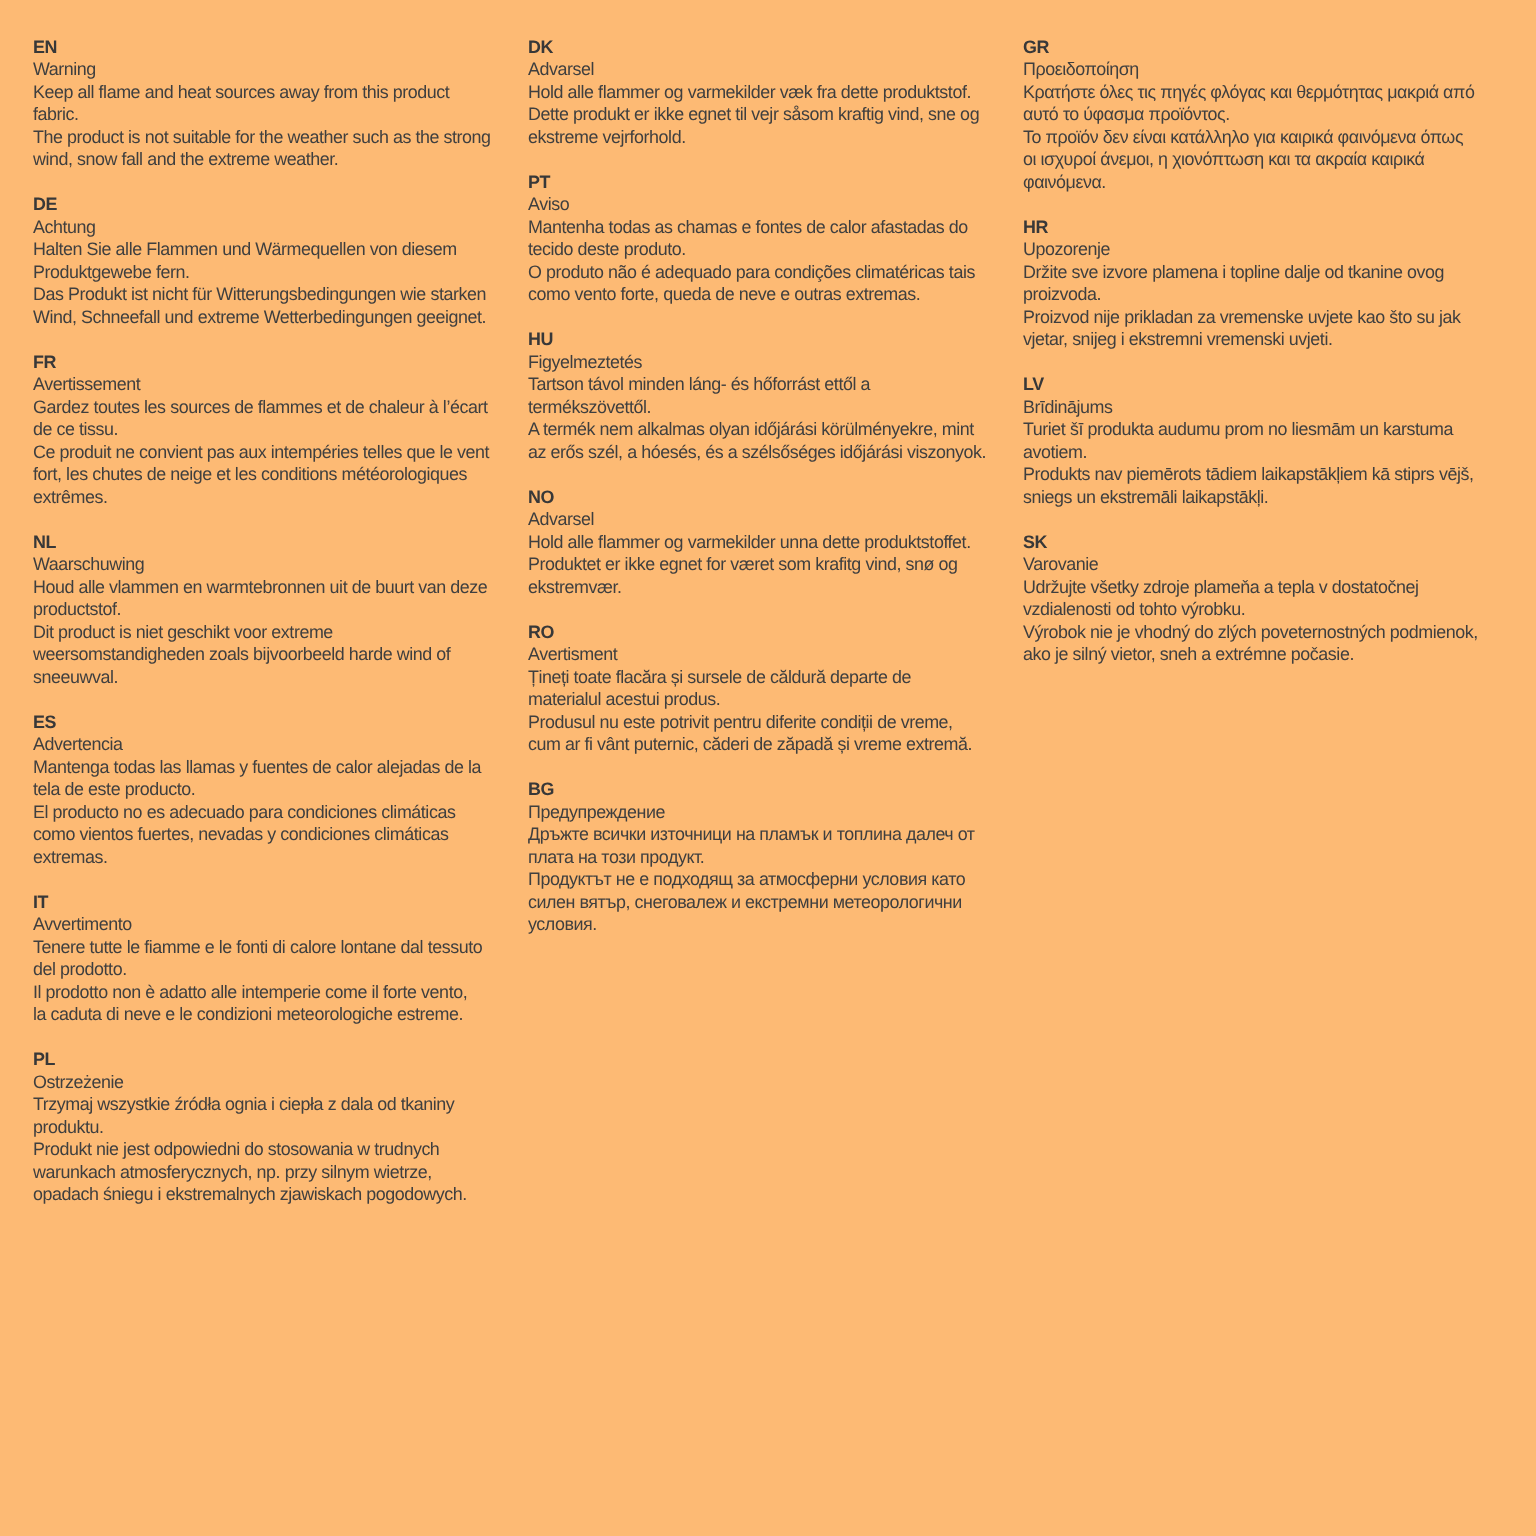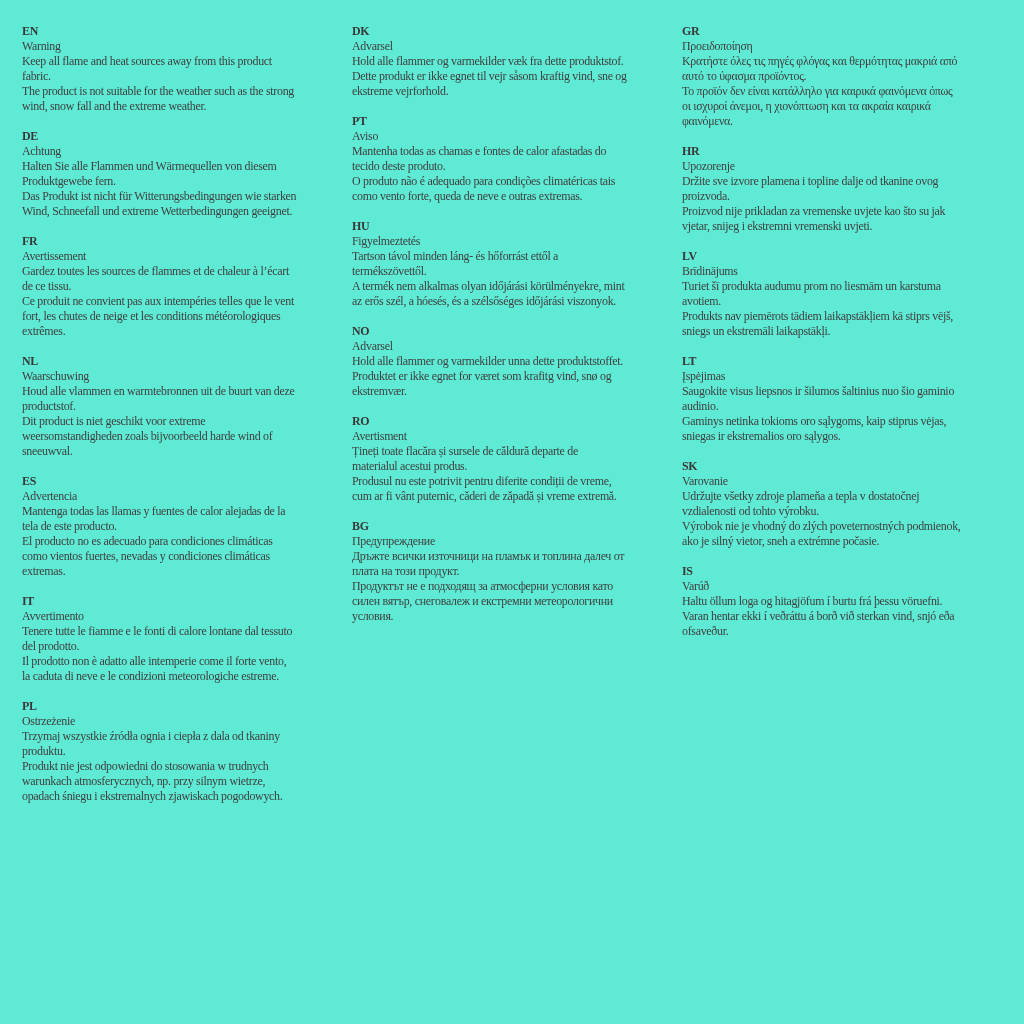--- a/index.html
+++ b/index.html
@@ -10,22 +10,21 @@
     height: 1024px;
     overflow: hidden;
     font-family: "Liberation Sans", "DejaVu Sans", sans-serif;
   }
   .sheet {
     box-sizing: border-box;
     width: 1024px;
     height: 1024px;
     padding: 24px 0 0 22px;
     display: flex;
-    background: #5eead4;
-    font-family: Liberation Serif, serif;
+    background: #fdba74;
   }
   .col {
     flex: 0 0 330px;
     width: 330px;
   }
   .block {
     margin-bottom: 15px;
   }
   .code, .line {
     font-size: 12px;
@@ -174,36 +173,21 @@
       </div>
       <div class="block">
         <div class="code" style="color: rgb(56, 56, 56); transform: scaleX(0.993939); transform-origin: left top;">LV</div>
         <div class="line" style="color: rgb(63, 63, 63); transform: scaleX(0.993939); transform-origin: left top;">Brīdinājums</div>
         <div class="line" style="color: rgb(63, 63, 63); transform: scaleX(0.993939); transform-origin: left top;">Turiet šī produkta audumu prom no liesmām un karstuma</div>
         <div class="line" style="color: rgb(63, 63, 63); transform: scaleX(0.993939); transform-origin: left top;">avotiem.</div>
         <div class="line" style="color: rgb(63, 63, 63); transform: scaleX(0.993939); transform-origin: left top;">Produkts nav piemērots tādiem laikapstākļiem kā stiprs vējš,</div>
         <div class="line" style="color: rgb(63, 63, 63); transform: scaleX(0.993939); transform-origin: left top;">sniegs un ekstremāli laikapstākļi.</div>
       </div>
       <div class="block">
-        <div class="code" style="color: rgb(56, 56, 56); transform: scaleX(0.993939); transform-origin: left top;">LT</div>
-        <div class="line" style="color: rgb(63, 63, 63); transform: scaleX(0.993939); transform-origin: left top;">Įspėjimas</div>
-        <div class="line" style="color: rgb(63, 63, 63); transform: scaleX(0.993939); transform-origin: left top;">Saugokite visus liepsnos ir šilumos šaltinius nuo šio gaminio</div>
-        <div class="line" style="color: rgb(63, 63, 63); transform: scaleX(0.993939); transform-origin: left top;">audinio.</div>
-        <div class="line" style="color: rgb(63, 63, 63); transform: scaleX(0.993939); transform-origin: left top;">Gaminys netinka tokioms oro sąlygoms, kaip stiprus vėjas,</div>
-        <div class="line" style="color: rgb(63, 63, 63); transform: scaleX(0.993939); transform-origin: left top;">sniegas ir ekstremalios oro sąlygos.</div>
-      </div>
-      <div class="block">
         <div class="code" style="color: rgb(56, 56, 56); transform: scaleX(0.993939); transform-origin: left top;">SK</div>
         <div class="line" style="color: rgb(63, 63, 63); transform: scaleX(0.993939); transform-origin: left top;">Varovanie</div>
         <div class="line" style="color: rgb(63, 63, 63); transform: scaleX(0.993939); transform-origin: left top;">Udržujte všetky zdroje plameňa a tepla v dostatočnej</div>
         <div class="line" style="color: rgb(63, 63, 63); transform: scaleX(0.993939); transform-origin: left top;">vzdialenosti od tohto výrobku.</div>
         <div class="line" style="color: rgb(63, 63, 63); transform: scaleX(0.993939); transform-origin: left top;">Výrobok nie je vhodný do zlých poveternostných podmienok,</div>
         <div class="line" style="color: rgb(63, 63, 63); transform: scaleX(0.993939); transform-origin: left top;">ako je silný vietor, sneh a extrémne počasie.</div>
       </div>
-      <div class="block">
-        <div class="code" style="color: rgb(56, 56, 56); transform: scaleX(0.993939); transform-origin: left top;">IS</div>
-        <div class="line" style="color: rgb(63, 63, 63); transform: scaleX(0.993939); transform-origin: left top;">Varúð</div>
-        <div class="line" style="color: rgb(63, 63, 63); transform: scaleX(0.993939); transform-origin: left top;">Haltu öllum loga og hitagjöfum í burtu frá þessu vöruefni.</div>
-        <div class="line" style="color: rgb(63, 63, 63); transform: scaleX(0.993939); transform-origin: left top;">Varan hentar ekki í veðráttu á borð við sterkan vind, snjó eða</div>
-        <div class="line" style="color: rgb(63, 63, 63); transform: scaleX(0.993939); transform-origin: left top;">ofsaveður.</div>
-      </div>
     </div>
 </div>
 
 </body></html>

